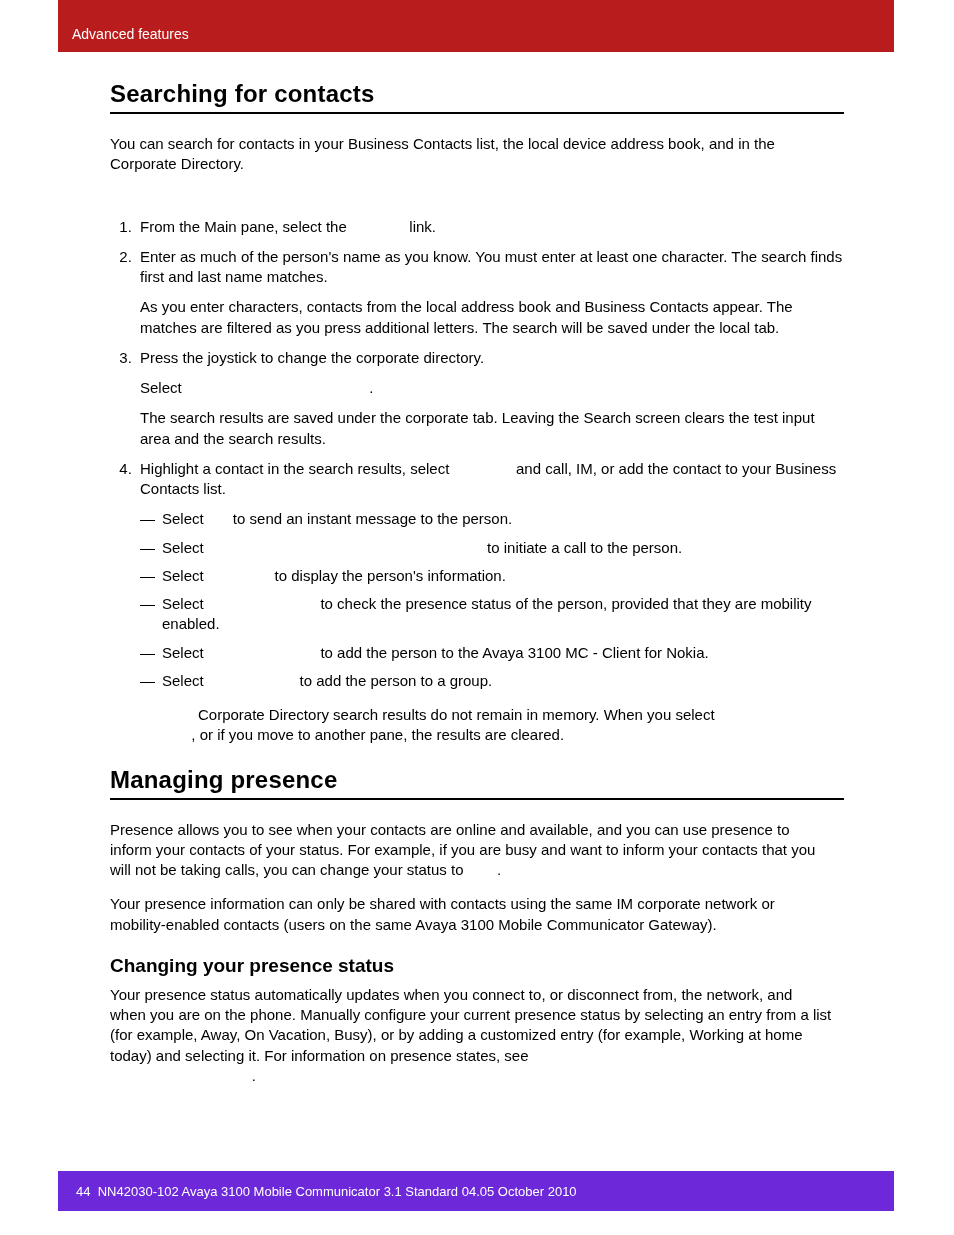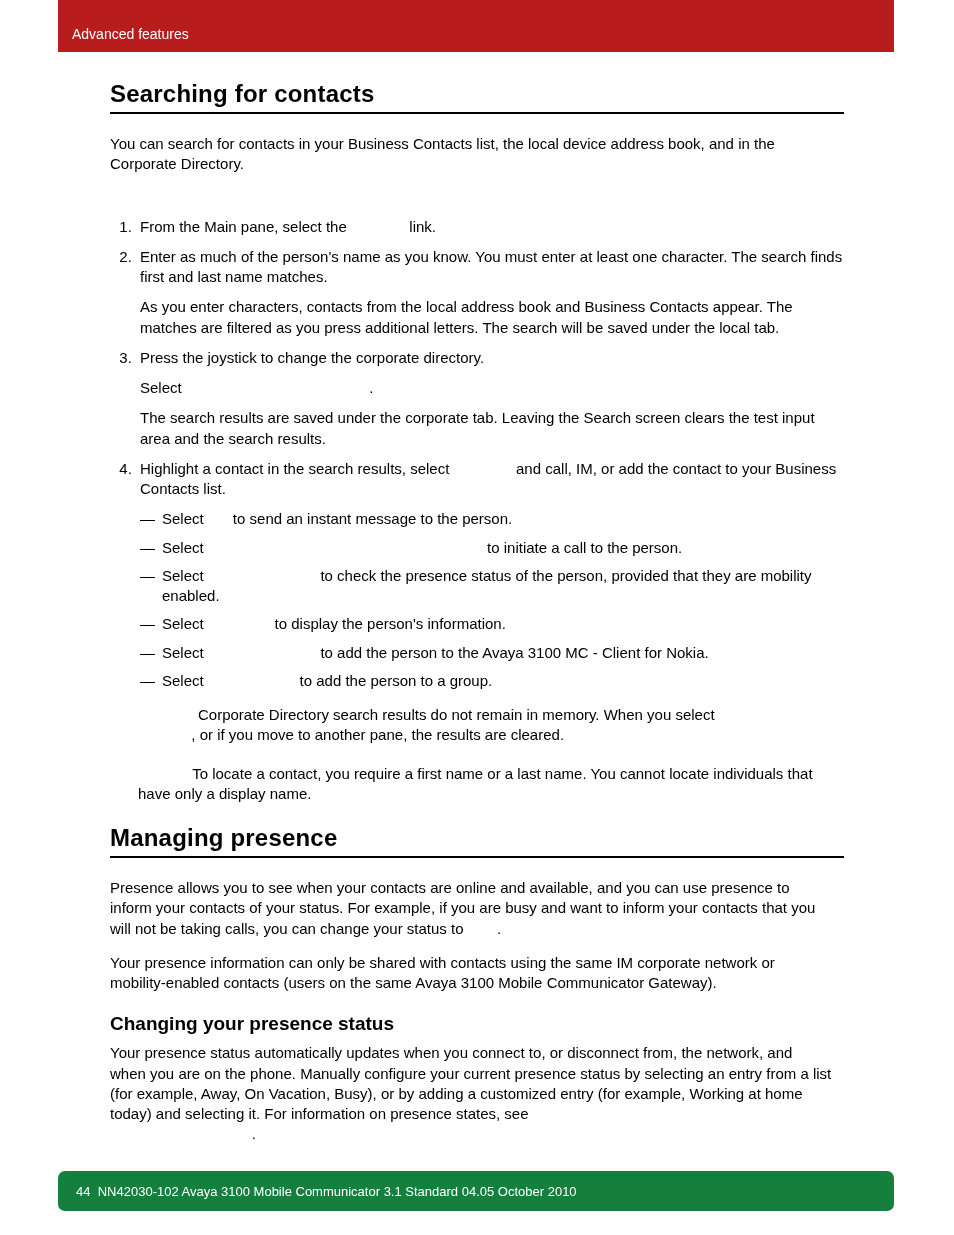--- a/index.html
+++ b/index.html
@@ -95,28 +95,27 @@
   }
   .note-indent {
     padding-left: 40px;
   }
   .red-bottom {
     position: absolute;
     left: 58px;
     right: 60px;
     bottom: 24px;
     height: 40px;
-    background: #15803d;
+    background: #6d28d9;
     color: #fff;
     font-size: 13px;
     display: flex;
     align-items: center;
     padding: 0 18px;
     box-sizing: border-box;
-    border-radius: 7px;
   }
   .gap-top { height: 28px; }
 </style>
 </head>
 <body>
 
 <div class="page">
   <div class="red-top">
     <span>Advanced features</span>
   </div>
@@ -143,40 +142,37 @@
         <p>
           <span>Select </span>&nbsp;&nbsp;&nbsp;&nbsp;&nbsp;&nbsp;&nbsp;&nbsp;&nbsp;&nbsp;&nbsp;&nbsp;&nbsp;&nbsp;&nbsp;&nbsp;&nbsp;&nbsp;&nbsp;&nbsp;&nbsp;&nbsp;&nbsp;&nbsp;&nbsp;&nbsp;&nbsp;&nbsp;&nbsp;&nbsp;&nbsp;&nbsp;&nbsp;&nbsp;&nbsp;&nbsp;&nbsp;&nbsp;&nbsp;&nbsp;&nbsp;&nbsp;&nbsp;&nbsp;<span>.</span>
         </p>
         <p>The search results are saved under the corporate tab. Leaving the Search screen clears the test input area and the search results.</p>
       </li>
       <li>
         <span>Highlight a contact in the search results, select </span>&nbsp;&nbsp;&nbsp;&nbsp;&nbsp;&nbsp;&nbsp;&nbsp;&nbsp;&nbsp;&nbsp;&nbsp;&nbsp;&nbsp;<span> and call, IM, or add the contact to your Business Contacts list.</span>
         <ul class="dash">
           <li><span>Select </span>&nbsp;&nbsp;&nbsp;&nbsp;&nbsp;<span> to send an instant message to the person.</span></li>
           <li><span>Select </span>&nbsp;&nbsp;&nbsp;&nbsp;&nbsp;&nbsp;&nbsp;&nbsp;&nbsp;&nbsp;&nbsp;&nbsp;&nbsp;&nbsp;&nbsp;&nbsp;&nbsp;&nbsp;&nbsp;&nbsp;&nbsp;&nbsp;&nbsp;&nbsp;&nbsp;&nbsp;&nbsp;&nbsp;&nbsp;&nbsp;&nbsp;&nbsp;&nbsp;&nbsp;&nbsp;&nbsp;&nbsp;&nbsp;&nbsp;&nbsp;&nbsp;&nbsp;&nbsp;&nbsp;&nbsp;&nbsp;&nbsp;&nbsp;&nbsp;&nbsp;&nbsp;&nbsp;&nbsp;&nbsp;&nbsp;&nbsp;&nbsp;&nbsp;&nbsp;&nbsp;&nbsp;&nbsp;&nbsp;&nbsp;&nbsp;&nbsp;<span> to initiate a call to the person.</span></li>
+          <li><span>Select </span>&nbsp;&nbsp;&nbsp;&nbsp;&nbsp;&nbsp;&nbsp;&nbsp;&nbsp;&nbsp;&nbsp;&nbsp;&nbsp;&nbsp;&nbsp;<span> to display the person's information.</span></li>
           <li><span>Select </span>&nbsp;&nbsp;&nbsp;&nbsp;&nbsp;&nbsp;&nbsp;&nbsp;&nbsp;&nbsp;&nbsp;&nbsp;&nbsp;&nbsp;&nbsp;&nbsp;&nbsp;&nbsp;&nbsp;&nbsp;&nbsp;&nbsp;&nbsp;&nbsp;&nbsp;&nbsp;<span> to check the presence status of the person, provided that they are mobility enabled.</span></li>
-          <li><span>Select </span>&nbsp;&nbsp;&nbsp;&nbsp;&nbsp;&nbsp;&nbsp;&nbsp;&nbsp;&nbsp;&nbsp;&nbsp;&nbsp;&nbsp;&nbsp;<span> to display the person's information.</span></li>
           <li><span>Select </span>&nbsp;&nbsp;&nbsp;&nbsp;&nbsp;&nbsp;&nbsp;&nbsp;&nbsp;&nbsp;&nbsp;&nbsp;&nbsp;&nbsp;&nbsp;&nbsp;&nbsp;&nbsp;&nbsp;&nbsp;&nbsp;&nbsp;&nbsp;&nbsp;&nbsp;&nbsp;<span> to add the person to the Avaya 3100 MC - Client for Nokia.</span></li>
           <li><span>Select </span>&nbsp;&nbsp;&nbsp;&nbsp;&nbsp;&nbsp;&nbsp;&nbsp;&nbsp;&nbsp;&nbsp;&nbsp;&nbsp;&nbsp;&nbsp;&nbsp;&nbsp;&nbsp;&nbsp;&nbsp;&nbsp;<span> to add the person to a group.</span></li>
         </ul>
       </li>
     </ol>
 
     <div class="note-block">
       <div class="note-indent">
         <span>Corporate Directory search results do not remain in memory. When you select </span>
       </div>
       <div class="note-indent" style="padding-left:0; margin-left:0;">
         &nbsp;&nbsp;&nbsp;&nbsp;&nbsp;&nbsp;&nbsp;&nbsp;<span>, or if you move to another pane, the results are cleared.</span>
       </div>
     </div>
 
-    <p class="body" style="margin-top:18px; margin-left:28px;">
-      &nbsp;&nbsp;&nbsp;&nbsp;&nbsp;&nbsp;&nbsp;&nbsp;&nbsp;&nbsp;&nbsp;&nbsp;&nbsp;<span>To locate a contact, you require a first name or a last name. You cannot locate individuals that have only a display name.</span>
-    </p>
 
     <h1 class="section">Managing presence</h1>
     <div class="rule"></div>
 
     <p class="body">
       <span>Presence allows you to see when your contacts are online and available, and you can use presence to inform your contacts of your status. For example, if you are busy and want to inform your contacts that you will not be taking calls, you can change your status to </span>&nbsp;&nbsp;&nbsp;&nbsp;&nbsp;&nbsp;&nbsp;<span>.</span>
     </p>
     <p class="body">Your presence information can only be shared with contacts using the same IM corporate network or mobility-enabled contacts (users on the same Avaya 3100 Mobile Communicator Gateway).</p>
 
     <h2 class="sub">Changing your presence status</h2>

